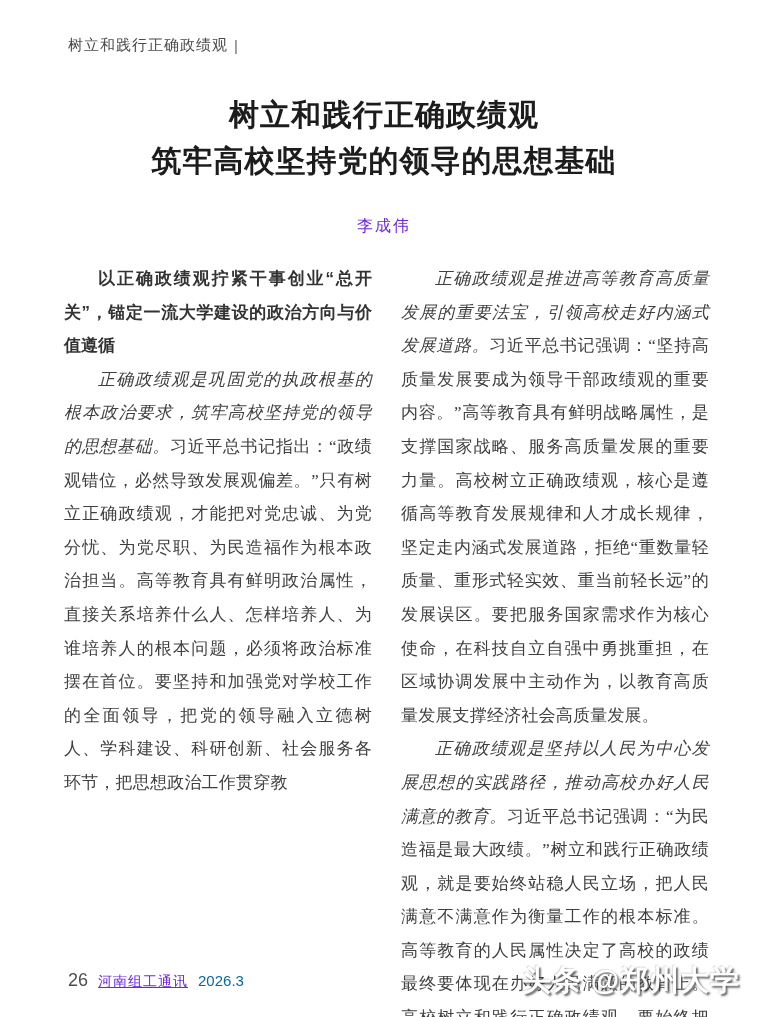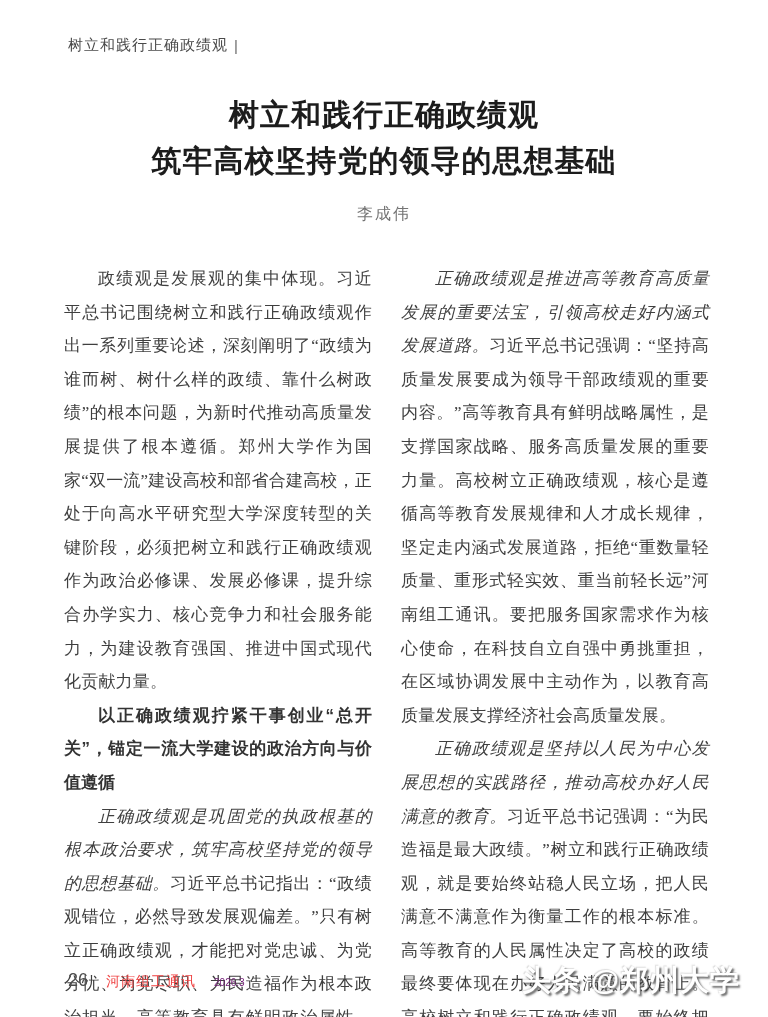--- a/index.html
+++ b/index.html
@@ -33,26 +33,26 @@
     text-align: center;
     font-family: "Liberation Sans", sans-serif;
     font-weight: 700;
     font-size: 30px;
     line-height: 46px;
     color: #1c1c1c;
     letter-spacing: 1px;
   }
   .author {
     position: absolute;
-    top: 204px;
+    top: 216px;
     left: 0;
     width: 100%;
     text-align: center;
     font-size: 16px;
-    color: #737373;
+    color: #6d28d9;
     letter-spacing: 2px;
   }
   .columns {
     position: absolute;
     top: 262px;
     left: 64px;
     width: 645px;
     display: flex;
     gap: 29px;
   }
@@ -68,27 +68,27 @@
   .col p.indent { text-indent: 2em; }
   .seg-bold { font-weight: 700; color: #333333; font-family: "Liberation Sans", sans-serif; letter-spacing: 0; }
   .seg-kai { font-style: italic; font-family: "DejaVu Serif", serif; }
   .seg-normal { font-style: normal; }
   .footer {
     position: absolute;
     left: 68px;
     bottom: 26px;
     display: flex;
     align-items: baseline;
-    gap: 18px;
+    gap: 10px;
     font-family: "Liberation Sans", sans-serif;
     justify-content: flex-end;
   }
   .footer .page-num { font-size: 18px; color: #4d4d4d; }
-  .footer .journal { font-size: 14px; color: #ef4444; letter-spacing: 1px; }
-  .footer .issue { font-size: 10px; color: #701a75; }
+  .footer .journal { font-size: 14px; color: #6d28d9; letter-spacing: 1px; text-decoration: underline; }
+  .footer .issue { font-size: 15px; color: #0369a1; }
   .watermark {
     position: absolute;
     right: 28px;
     bottom: 16px;
     font-family: "Liberation Sans", sans-serif;
     font-weight: 700;
     font-size: 29px;
     letter-spacing: 1px;
     color: #ffffff;
     text-shadow: 2px 2px 2px rgba(60,60,60,0.75), -1px -1px 1px rgba(120,120,120,0.25);
@@ -106,26 +106,25 @@
 
   <div class="title-block">
     <div>树立和践行正确政绩观</div>
     <div>筑牢高校坚持党的领导的思想基础</div>
   </div>
 
   <div class="author">李成伟</div>
 
   <div class="columns">
     <div class="col">
-        <p class="indent"><span class="seg-normal">政绩观是发展观的集中体现。习近平总书记围绕树立和践行正确政绩观作出一系列重要论述，深刻阐明了“政绩为谁而树、树什么样的政绩、靠什么树政绩”的根本问题，为新时代推动高质量发展提供了根本遵循。郑州大学作为国家“双一流”建设高校和部省合建高校，正处于向高水平研究型大学深度转型的关键阶段，必须把树立和践行正确政绩观作为政治必修课、发展必修课，提升综合办学实力、核心竞争力和社会服务能力，为建设教育强国、推进中国式现代化贡献力量。</span></p>
         <p class="indent"><span class="seg-bold">以正确政绩观拧紧干事创业“总开关”，锚定一流大学建设的政治方向与价值遵循</span></p>
         <p class="indent"><span class="seg-kai">正确政绩观是巩固党的执政根基的根本政治要求，筑牢高校坚持党的领导的思想基础。</span><span class="seg-normal">习近平总书记指出：“政绩观错位，必然导致发展观偏差。”只有树立正确政绩观，才能把对党忠诚、为党分忧、为党尽职、为民造福作为根本政治担当。高等教育具有鲜明政治属性，直接关系培养什么人、怎样培养人、为谁培养人的根本问题，必须将政治标准摆在首位。要坚持和加强党对学校工作的全面领导，把党的领导融入立德树人、学科建设、科研创新、社会服务各环节，把思想政治工作贯穿教</span></p>
       </div>
     <div class="col">
-        <p class="indent"><span class="seg-kai">正确政绩观是推进高等教育高质量发展的重要法宝，引领高校走好内涵式发展道路。</span><span class="seg-normal">习近平总书记强调：“坚持高质量发展要成为领导干部政绩观的重要内容。”高等教育具有鲜明战略属性，是支撑国家战略、服务高质量发展的重要力量。高校树立正确政绩观，核心是遵循高等教育发展规律和人才成长规律，坚定走内涵式发展道路，拒绝“重数量轻质量、重形式轻实效、重当前轻长远”河南组工通讯。要把服务国家需求作为核心使命，在科技自立自强中勇挑重担，在区域协调发展中主动作为，以教育高质量发展支撑经济社会高质量发展。</span></p>
+        <p class="indent"><span class="seg-kai">正确政绩观是推进高等教育高质量发展的重要法宝，引领高校走好内涵式发展道路。</span><span class="seg-normal">习近平总书记强调：“坚持高质量发展要成为领导干部政绩观的重要内容。”高等教育具有鲜明战略属性，是支撑国家战略、服务高质量发展的重要力量。高校树立正确政绩观，核心是遵循高等教育发展规律和人才成长规律，坚定走内涵式发展道路，拒绝“重数量轻质量、重形式轻实效、重当前轻长远”的发展误区。要把服务国家需求作为核心使命，在科技自立自强中勇挑重担，在区域协调发展中主动作为，以教育高质量发展支撑经济社会高质量发展。</span></p>
         <p class="indent"><span class="seg-kai">正确政绩观是坚持以人民为中心发展思想的实践路径，推动高校办好人民满意的教育。</span><span class="seg-normal">习近平总书记强调：“为民造福是最大政绩。”树立和践行正确政绩观，就是要始终站稳人民立场，把人民满意不满意作为衡量工作的根本标准。高等教育的人民属性决定了高校的政绩最终要体现在办好人民满意的教育上。高校树立和践行正确政绩观，要始终把师生利益放在首要位置，解决人民群众在高等教育领</span></p>
       </div>
   </div>
 
   <div class="footer">
     <span class="page-num">26</span>
     <span class="journal">河南组工通讯</span>
     <span class="issue">2026.3</span>
   </div>
 

